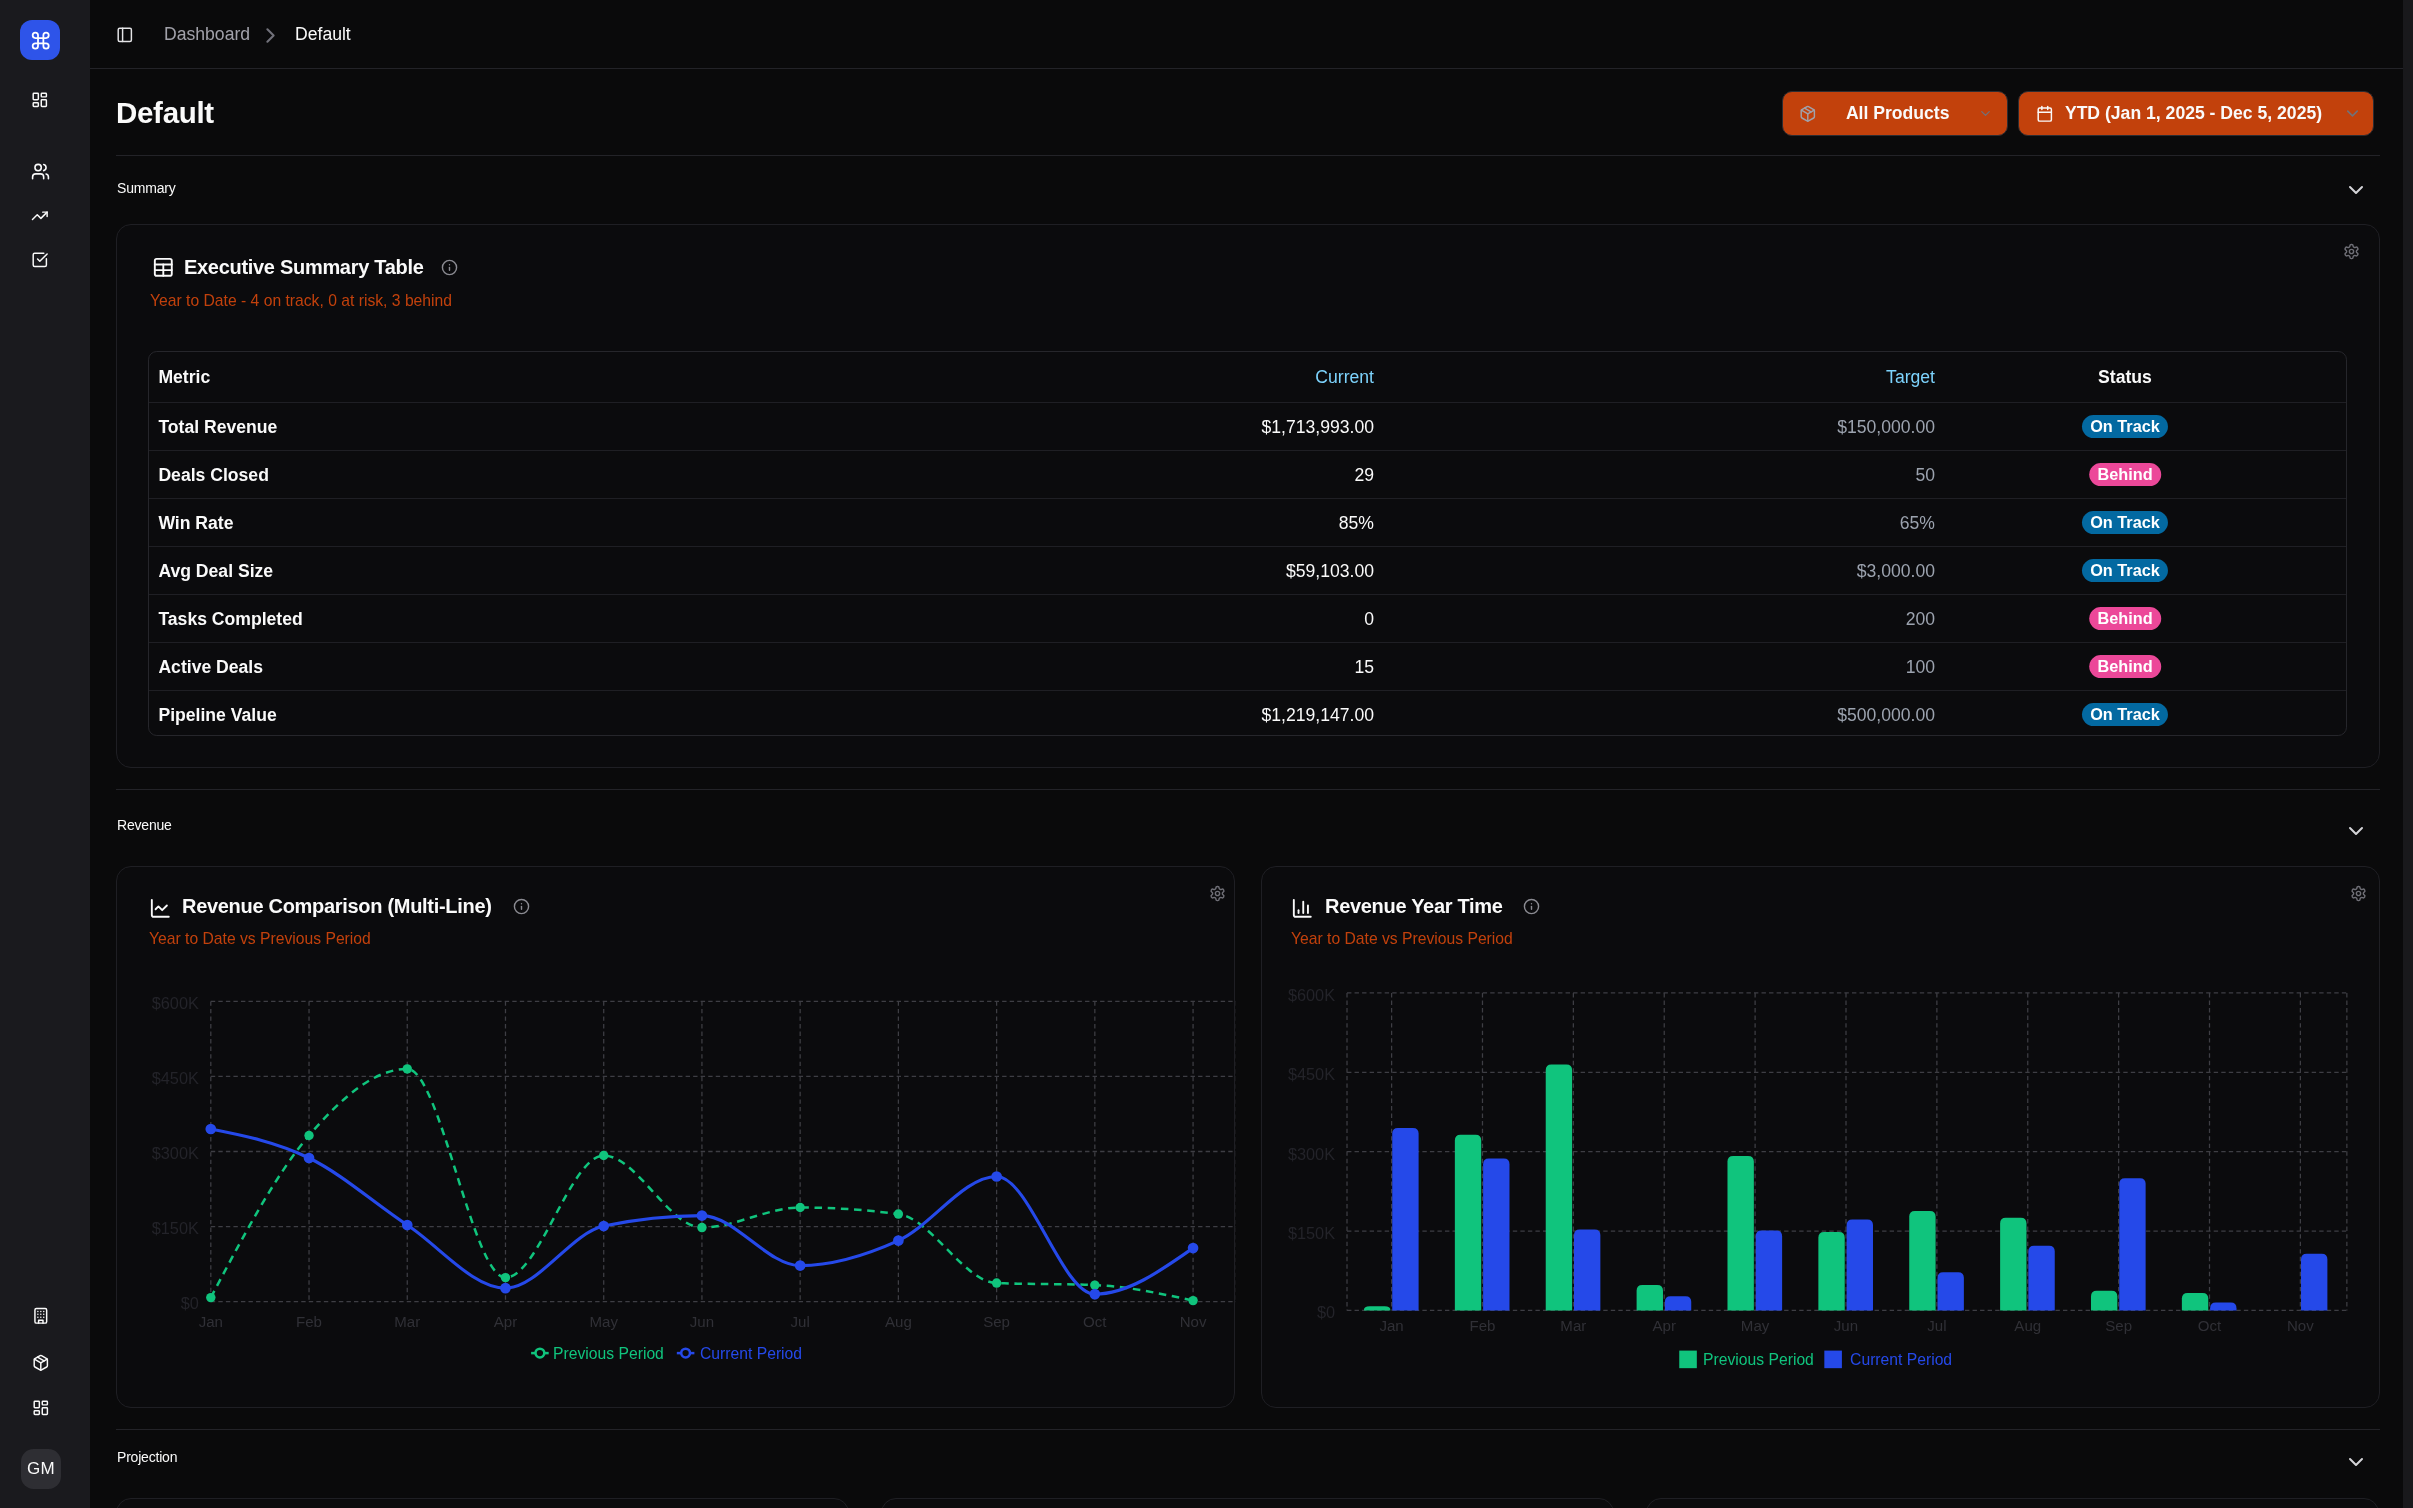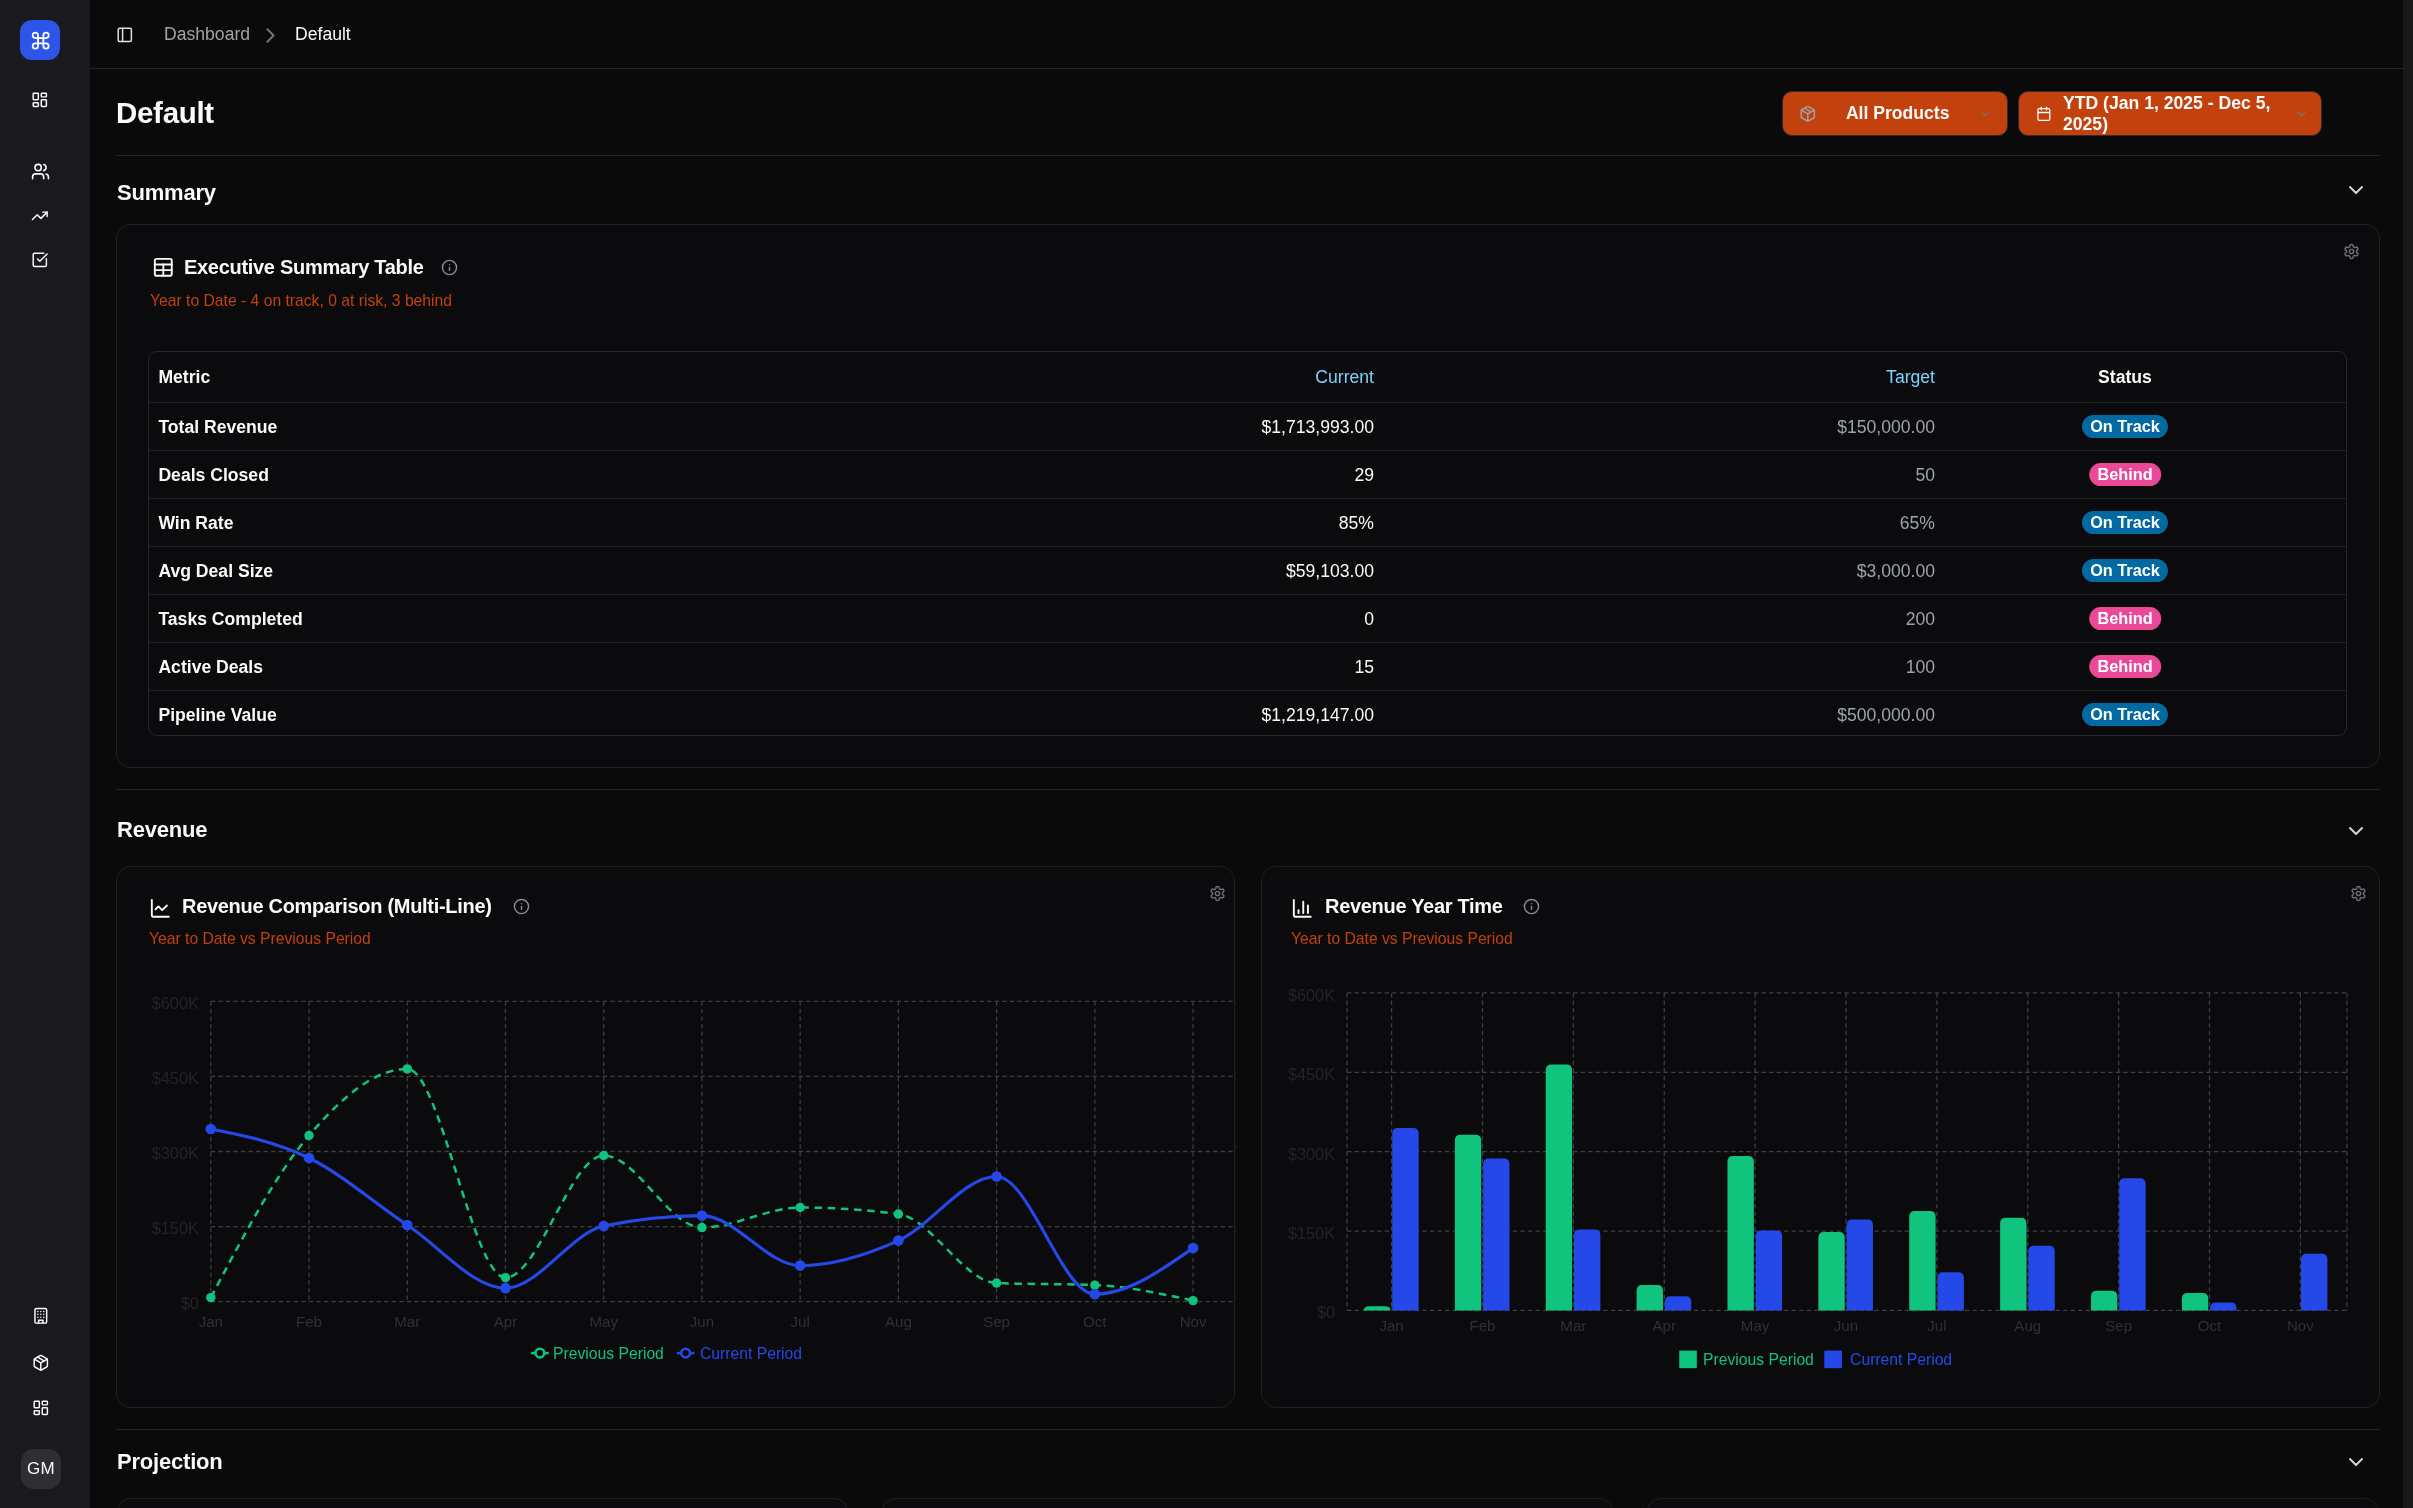--- a/index.html
+++ b/index.html
@@ -11,21 +11,21 @@
   background:#2e54e9; }
 #gm { position:absolute; left:21px; top:1449px; width:40px; height:40px; border-radius:12.6px;
   background:#2e2e33; color:#fafafa; font-size:17px; font-weight:500; display:flex;
   align-items:center; justify-content:center; letter-spacing:0.3px; }
 
 #topbar { position:absolute; left:90px; top:0; width:2314px; height:69px;
   border-bottom:1.3px solid #232328; }
 .crumb { position:absolute; top:0; height:69px; display:flex; align-items:center; font-size:17.6px; }
 
 h1 { position:absolute; left:116px; top:96px; font-size:29.5px; font-weight:700; letter-spacing:-0.3px; }
-.section { position:absolute; font-size:22px; font-weight:700; letter-spacing:-0.2px; }
+.section { position:absolute; font-size:14px; font-weight:400; letter-spacing:-0.2px; }
 .divider { position:absolute; left:116px; width:2264px; height:1.3px; background:#232328; }
 
 .hbtn { position:absolute; top:91px; height:45px; border:1.3px solid #2c2c31; border-radius:10px;
   background:#c2410c; display:flex; align-items:center; font-size:17.6px; font-weight:600; }
 
 .card { position:absolute; background:#0b0b0d; border:1.3px solid #1f1f24; border-radius:15px;padding-left:24px; }
 .cardtitle { position:absolute; font-size:20px; font-weight:700; letter-spacing:-0.3px; }
 .cardsub { position:absolute; font-size:15.7px; color:#c2410c; }
 
 #xtable { position:absolute; left:31px; top:126px; width:2199px; height:385px;
@@ -122,21 +122,21 @@
       <path d="m7.5 4.27 9 5.15"></path>
       <path d="M21 8a2 2 0 0 0-1-1.73l-7-4a2 2 0 0 0-2 0l-7 4A2 2 0 0 0 3 8v8a2 2 0 0 0 1 1.73l7 4a2 2 0 0 0 2 0l7-4A2 2 0 0 0 21 16Z"></path>
       <path d="m3.3 7 8.7 5 8.7-5"></path>
       <path d="M12 22V12"></path>
     </svg>
   <span style="margin-left:29px;">All Products</span>
   <svg style="margin-left:auto;margin-right:14px;" width="15" height="15" viewBox="0 0 24 24" fill="none" stroke="#71717a" stroke-width="2" stroke-linecap="round" stroke-linejoin="round">
       <path d="m6 9 6 6 6-6"></path>
     </svg>
 </div>
-<div class="hbtn" style="left:2018px; width:304px; padding-left:17px;">
+<div class="hbtn" style="left:2018px; width:356px; padding-left:17px;">
   <svg style="position:relative;top:0" width="17.6" height="17.6" viewBox="0 0 24 24" fill="none" stroke="#fafafa" stroke-width="2.0" stroke-linecap="round" stroke-linejoin="round" opacity="1.0">
       <path d="M8 2v4"></path>
       <path d="M16 2v4"></path>
       <rect width="18" height="18" x="3" y="4" rx="2"></rect>
       <path d="M3 10h18"></path>
     </svg>
   <span style="margin-left:11.3px;">YTD (Jan 1, 2025 - Dec 5, 2025)</span>
   <svg style="margin-left:auto;margin-right:11.3px;" width="19" height="19" viewBox="0 0 24 24" fill="none" stroke="#71717a" stroke-width="2" stroke-linecap="round" stroke-linejoin="round">
       <path d="m6 9 6 6 6-6"></path>
     </svg>

